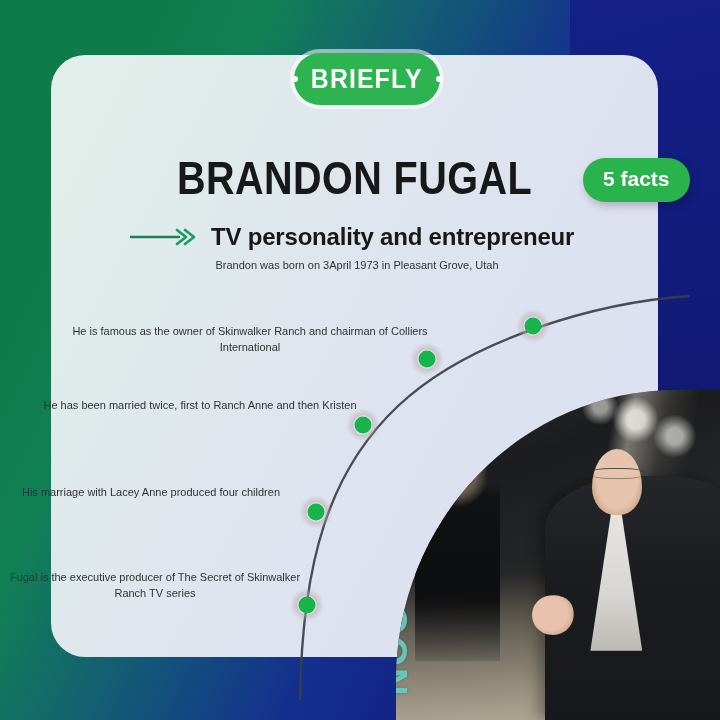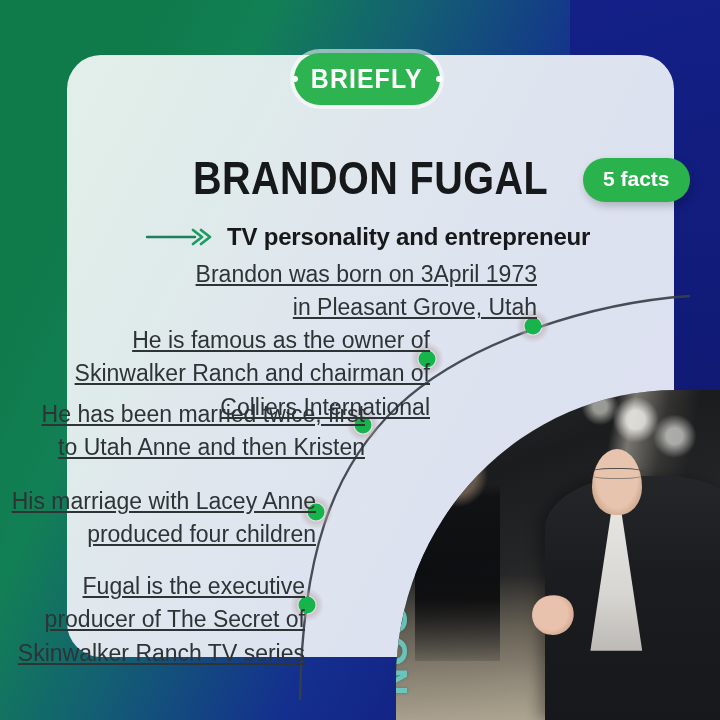--- a/index.html
+++ b/index.html
@@ -27,21 +27,21 @@
   #bg::after{
     content:"";
     position:absolute; right:0; top:0; width:150px; height:720px;
     background: linear-gradient(180deg,#131f86 0%, #101a74 55%, #0e1766 100%);
     opacity:.96;
   }
 
   
   #card {
     position: absolute;
-    left: 67px; top: 55px;
+    left: 51px; top: 55px;
     width: 607px; height: 602px;
     border-radius: 34px;
     background: linear-gradient(118deg,
         #e2efe9 0%,
         #dfecea 18%,
         #dfe6ee 42%,
         #dde2f0 66%,
         #dcdff2 100%);
     overflow: hidden;
     z-index: 2;
@@ -192,26 +192,25 @@
     z-index: 10;
     white-space: nowrap;
   }
 
   
   #arcsvg{ position:absolute; left:0; top:0; width:720px; height:720px; z-index:6; pointer-events:none;}
 
   
   .fact{
     position:absolute;
-    text-align:right;
+    text-align:center;
     color:#2e3336;
-    font-size: 23px;
+    font-size: 11px;
     line-height: 1.45;
     z-index: 7;
-    text-decoration: underline;
   }
   #fact0{ right: 183px; top: 258px; width: 360px; }
   #fact1{ right: 290px; top: 324px; width: 360px; }
   #fact2{ right: 355px; top: 398px; width: 330px; }
   #fact3{ right: 404px; top: 485px; width: 330px; }
   #fact4{ right: 415px; top: 570px; width: 300px; }
 </style>
 </head>
 <body>
 
@@ -263,21 +262,21 @@
         </g>
       <g>
           <circle cx="307" cy="605" r="17" fill="url(#halo)"></circle>
           <circle cx="307" cy="605" r="8.5" fill="#16b44a"></circle>
         </g>
     </g>
   </svg>
 
   <div class="fact" id="fact0">Brandon was born on 3April 1973 in Pleasant Grove, Utah</div>
   <div class="fact" id="fact1">He is famous as the owner of Skinwalker Ranch and chairman of Colliers International</div>
-  <div class="fact" id="fact2">He has been married twice, first to Utah Anne and then Kristen</div>
+  <div class="fact" id="fact2">He has been married twice, first to Ranch Anne and then Kristen</div>
   <div class="fact" id="fact3">His marriage with Lacey Anne produced four children</div>
   <div class="fact" id="fact4">Fugal is the executive producer of The Secret of Skinwalker Ranch TV series</div>
 
   <div id="photo-wrap">
     <div id="photo"></div>
     <div id="photo-figure-left"></div>
     <div id="photo-subject"></div>
     <div id="photo-shirt"></div>
     <div id="photo-head"></div>
     <div id="photo-glasses"></div>

